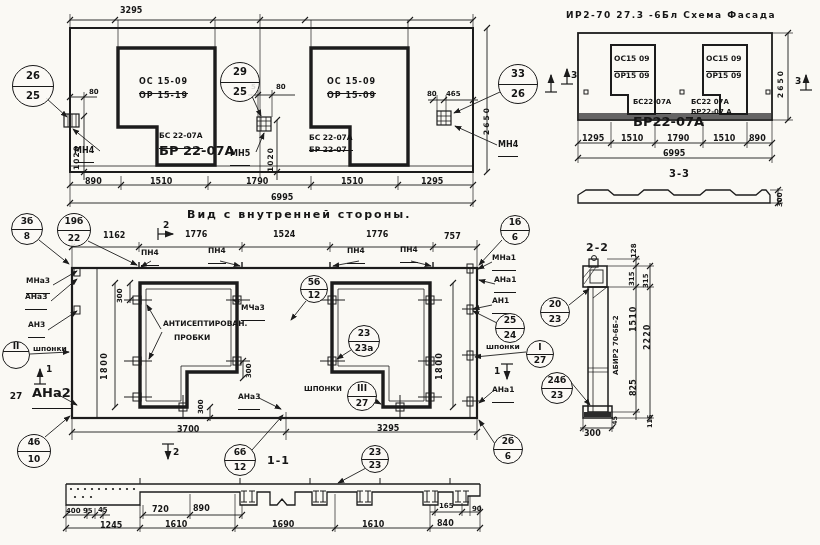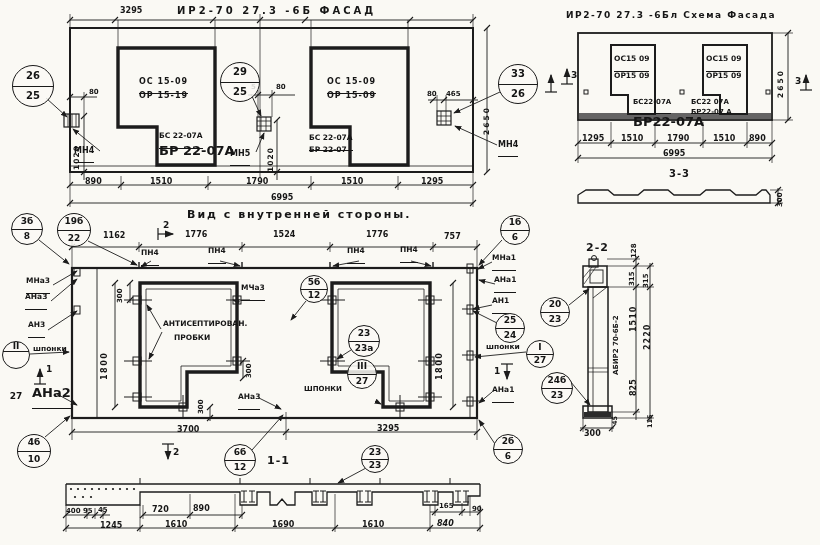--- a/index.html
+++ b/index.html
@@ -212,21 +212,20 @@
     <rect x="584" y="412" width="27" height="5" fill="#2b2b2b" stroke="none"></rect>
     <path d="M569,305L589,289" stroke-width="0.9" marker-end="url(#ah)"></path>
     <path d="M570,381L590,405" stroke-width="0.9" marker-end="url(#ah)"></path>
     <path d="M636,256V420 M650,263V421 M580,428H614" stroke-width="0.9"></path>
     <path d="M607,259H640 M607,266H654 M608,287H654 M608,412H640 M612,418H654 M583,418V432 M612,418V432" stroke-width="0.7"></path>
     <path stroke-width="1.1" d="M633,262l6,-6 M633,269l6,-6 M633,290l6,-6 M633,415l6,-6 M647,269l6,-6 M647,290l6,-6 M647,421l6,-6 M580,431l6,-6 M609,431l6,-6"></path>
   </g>
 </svg>
 
 <div class="layer">
-      <span class="lbl" style="left: 177px; top: 5px; font-size: 10px; letter-spacing: 3px;">ИР2-70 27.3 -6Б  ФАСАД</span>
       <span class="lbl" style="left: 566px; top: 10px; font-size: 9px; letter-spacing: 1.5px;">ИР2-70 27.3 -6Бл  Схема Фасада</span>
       <span class="lbl" style="left: 187px; top: 209px; font-size: 11px; letter-spacing: 2px;">Вид с внутренней стороны.</span>
       <span class="lbl" style="left: 267px; top: 455px; font-size: 11px; letter-spacing: 1px;">1-1</span>
       <span class="lbl" style="left: 586px; top: 242px; font-size: 11px; letter-spacing: 1px;">2-2</span>
       <span class="lbl" style="left: 669px; top: 168px; font-size: 10px; letter-spacing: 1px;">3-3</span>
       <span class="lbl" style="left: 120px; top: 6px;">3295</span>
       <span class="lbl" style="left: 85px; top: 177px;">890</span>
       <span class="lbl" style="left: 150px; top: 177px;">1510</span>
       <span class="lbl" style="left: 246px; top: 177px;">1790</span>
       <span class="lbl" style="left: 341px; top: 177px;">1510</span>
@@ -282,21 +281,21 @@
       <span class="lbl u" style="left: 26px; top: 277px; font-size: 7.5px;">МНа3</span>
       <span class="lbl u" style="left: 25px; top: 293px; font-size: 7.5px;">АНа3</span>
       <span class="lbl u" style="left: 28px; top: 321px; font-size: 7.5px;">АН3</span>
       <span class="lbl" style="left: 33px; top: 345px; font-size: 7.5px;">шпонки</span>
       <span class="lbl" style="left: 46px; top: 364px; font-size: 9px;">1</span>
       <span class="lbl u" style="left: 32px; top: 386px; font-size: 13px;">АНа2</span>
       <span class="lbl" style="left: 116px; top: 303px; font-size: 7px; transform: rotate(-90deg);">300</span>
       <span class="lbl" style="left: 100px; top: 380px; font-size: 8px; letter-spacing: 1.5px; transform: rotate(-90deg);">1800</span>
       <span class="lbl" style="left: 163px; top: 320px; font-size: 7.5px;">АНТИСЕПТИРОВАН.</span>
       <span class="lbl" style="left: 174px; top: 334px; font-size: 7.5px;">ПРОБКИ</span>
-      <span class="lbl u" style="left: 241px; top: 284px; font-size: 7.5px;">МЧа3</span>
+      <span class="lbl u" style="left: 241px; top: 304px; font-size: 7.5px;">МЧа3</span>
       <span class="lbl" style="left: 245px; top: 378px; font-size: 7px; transform: rotate(-90deg);">300</span>
       <span class="lbl" style="left: 197px; top: 414px; font-size: 7px; transform: rotate(-90deg);">300</span>
       <span class="lbl" style="left: 304px; top: 385px; font-size: 7px;">ШПОНКИ</span>
       <span class="lbl u" style="left: 238px; top: 393px; font-size: 7.5px;">АНа3</span>
       <span class="lbl" style="left: 435px; top: 380px; font-size: 8px; letter-spacing: 1.5px; transform: rotate(-90deg);">1800</span>
       <span class="lbl u" style="left: 492px; top: 254px; font-size: 7.5px;">МНа1</span>
       <span class="lbl u" style="left: 494px; top: 276px; font-size: 7.5px;">АНа1</span>
       <span class="lbl u" style="left: 492px; top: 297px; font-size: 7.5px;">АН1</span>
       <span class="lbl" style="left: 486px; top: 343px; font-size: 7.5px;">шпонки</span>
       <span class="lbl" style="left: 494px; top: 366px; font-size: 9px;">1</span>
@@ -308,21 +307,21 @@
       <span class="lbl" style="left: 83px; top: 507px; font-size: 7px;">95</span>
       <span class="lbl" style="left: 98px; top: 506px; font-size: 7px;">45</span>
       <span class="lbl" style="left: 152px; top: 505px;">720</span>
       <span class="lbl" style="left: 193px; top: 504px;">890</span>
       <span class="lbl" style="left: 439px; top: 502px; font-size: 7px;">165</span>
       <span class="lbl" style="left: 472px; top: 505px; font-size: 7px;">90</span>
       <span class="lbl" style="left: 100px; top: 521px;">1245</span>
       <span class="lbl" style="left: 165px; top: 520px;">1610</span>
       <span class="lbl" style="left: 272px; top: 520px;">1690</span>
       <span class="lbl" style="left: 362px; top: 520px;">1610</span>
-      <span class="lbl" style="left: 437px; top: 519px; font-style: italic;">840</span>
+      <span class="lbl" style="left: 437px; top: 519px;">840</span>
       <span class="lbl" style="left: 630px; top: 258px; font-size: 7px; transform: rotate(-90deg);">128</span>
       <span class="lbl" style="left: 628px; top: 286px; font-size: 7px; transform: rotate(-90deg);">315</span>
       <span class="lbl" style="left: 642px; top: 288px; font-size: 7px; transform: rotate(-90deg);">315</span>
       <span class="lbl" style="left: 629px; top: 332px; font-size: 8px; letter-spacing: 1px; transform: rotate(-90deg);">1510</span>
       <span class="lbl" style="left: 643px; top: 350px; font-size: 8px; letter-spacing: 1px; transform: rotate(-90deg);">2220</span>
       <span class="lbl" style="left: 629px; top: 396px; font-size: 8px; transform: rotate(-90deg);">825</span>
       <span class="lbl" style="left: 612px; top: 425px; font-size: 6.5px; transform: rotate(-90deg);">45</span>
       <span class="lbl" style="left: 647px; top: 428px; font-size: 6.5px; transform: rotate(-90deg);">115</span>
       <span class="lbl" style="left: 584px; top: 429px; font-size: 8px;">300</span>
       <span class="lbl" style="left: 612px; top: 375px; font-size: 7px; transform: rotate(-90deg);">АБИР2 70-6Б-2</span>
@@ -361,21 +360,21 @@
     <span class="b">23а</span>
   </span>
       <span class="co" style="left: 2px; top: 341px; height: 28px; width: 28px; gap: 40px;">
     <span class="t">II</span>
     <span class="b">27</span>
   </span>
       <span class="co" style="left: 526px; top: 340px; height: 28px; width: 28px;">
     <span class="t">I</span>
     <span class="b">27</span>
   </span>
-      <span class="co" style="left: 347px; top: 359px; height: 30px; width: 30px;">
+      <span class="co" style="left: 347px; top: 381px; height: 30px; width: 30px;">
     <span class="t">III</span>
     <span class="b">27</span>
   </span>
       <span class="co" style="left: 495px; top: 313px; height: 30px; width: 30px;">
     <span class="t">25</span>
     <span class="b">24</span>
   </span>
       <span class="co" style="left: 17px; top: 434px; height: 34px; width: 34px;">
     <span class="t">4б</span>
     <span class="b">10</span>

